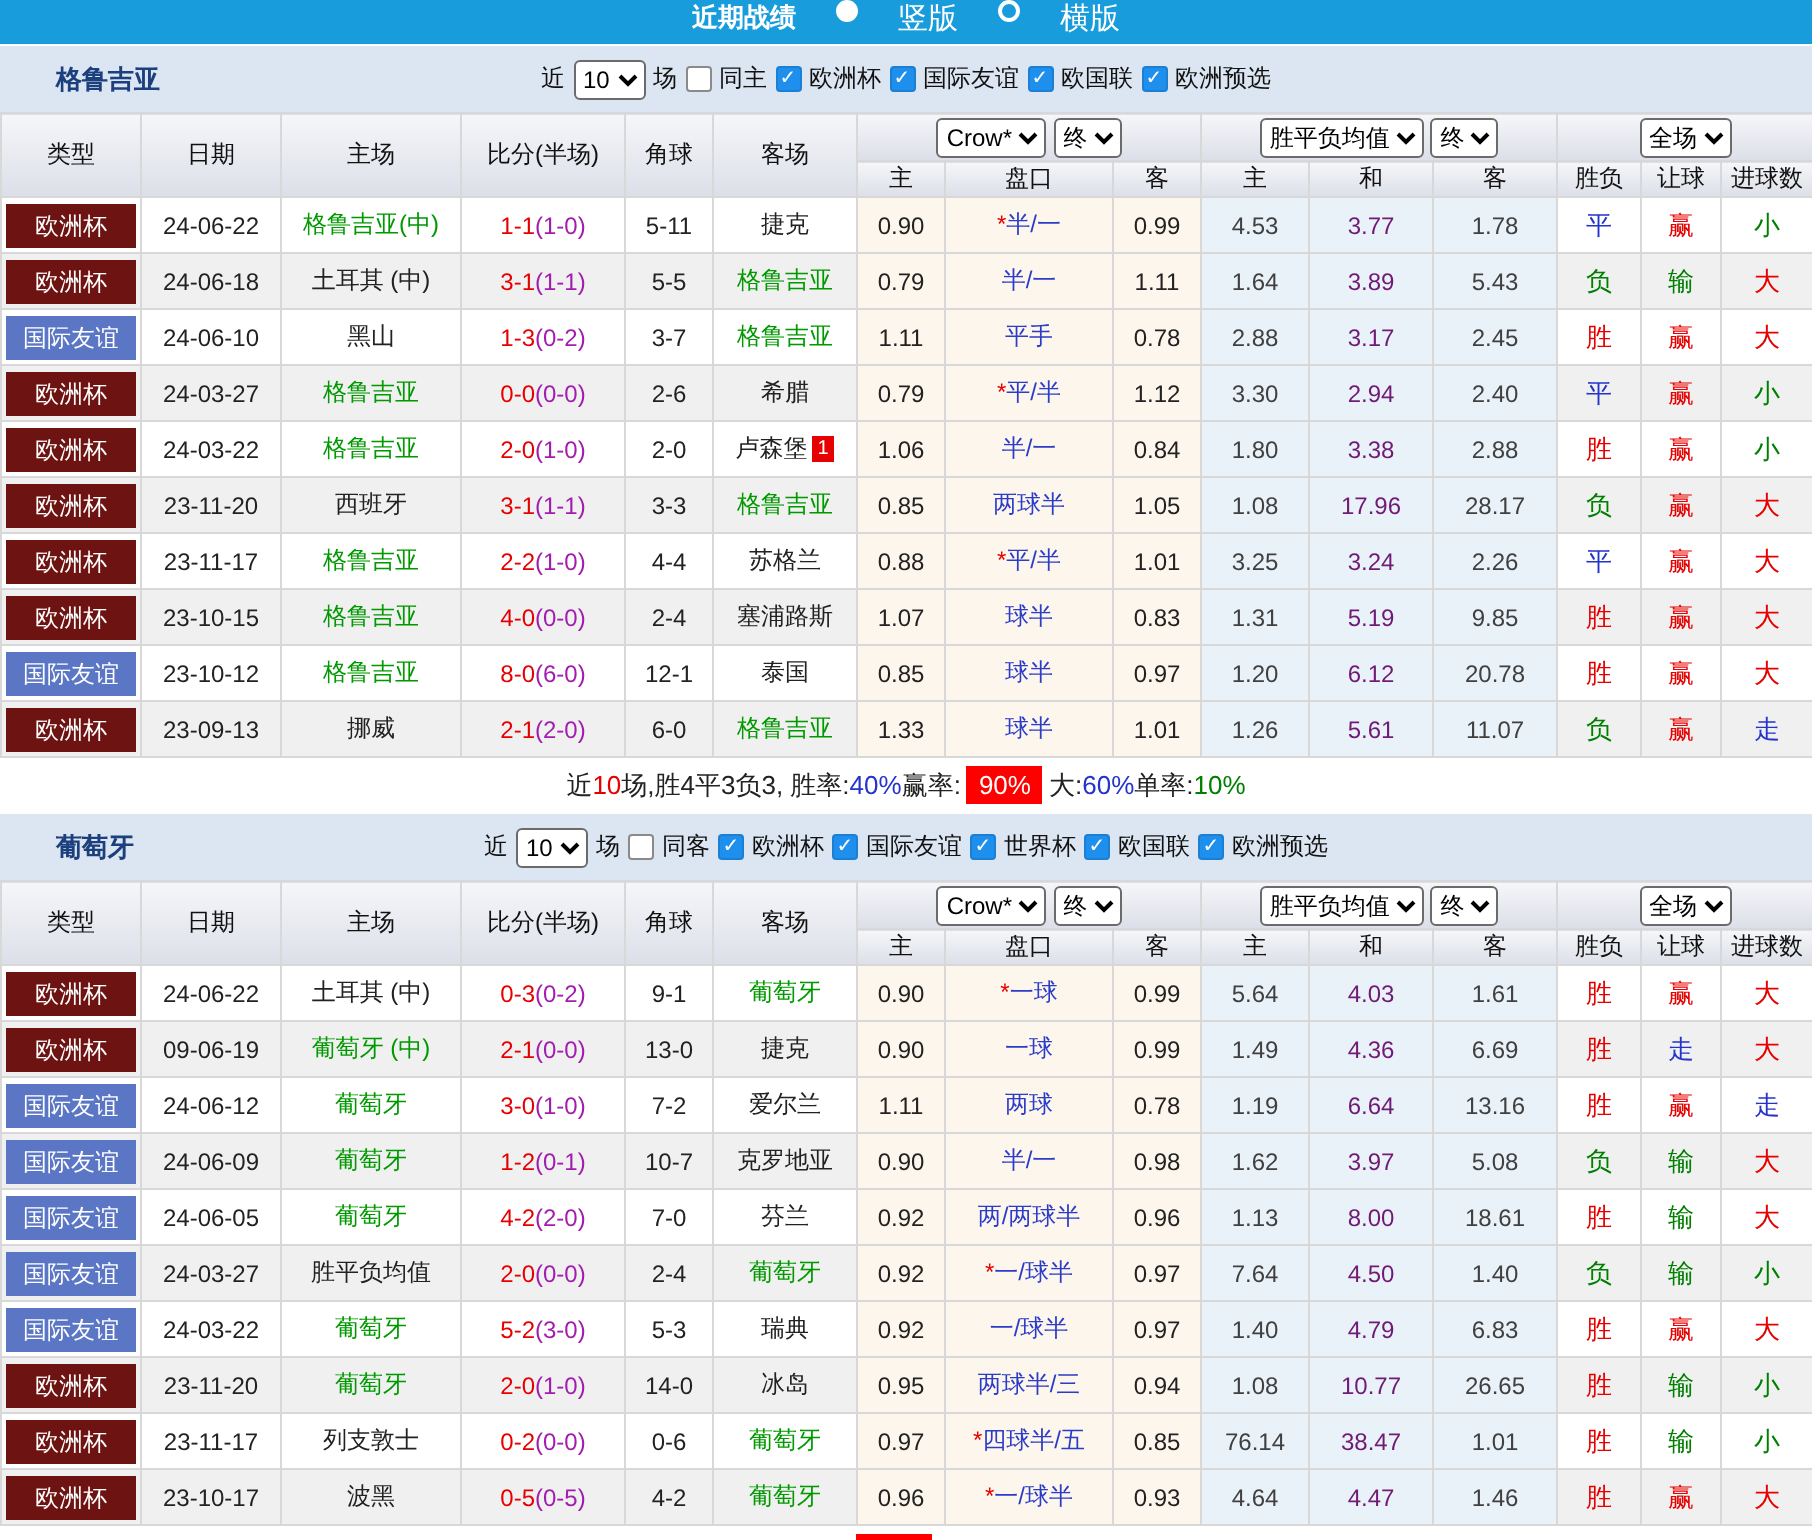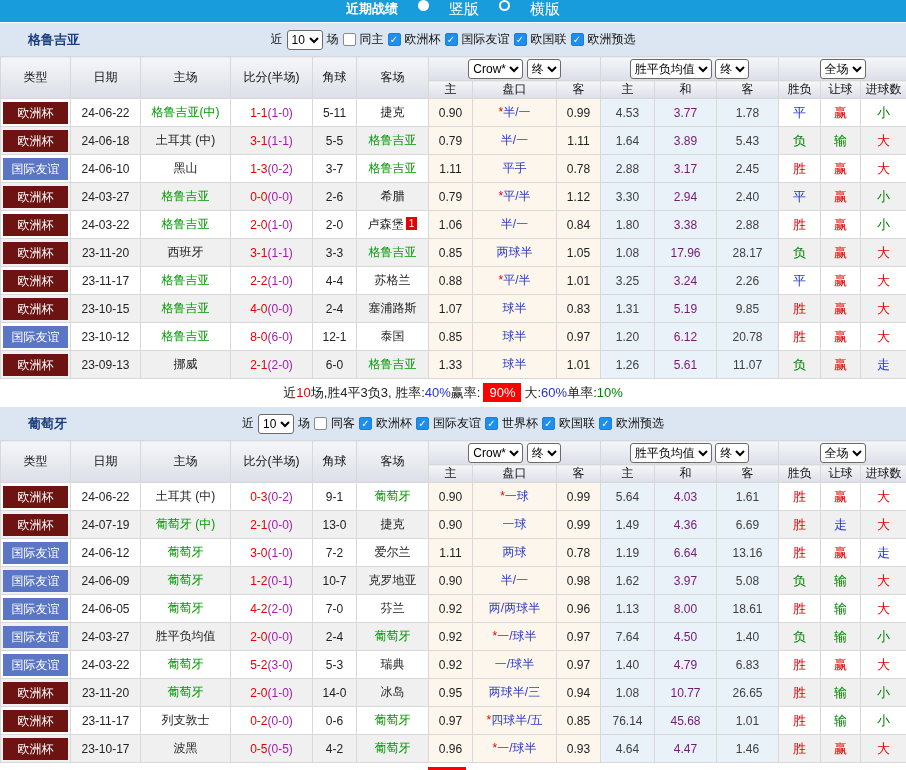--- a/index.html
+++ b/index.html
@@ -424,21 +424,21 @@
           <td class="c-avg mid">4.03</td>
           <td class="c-avg">1.61</td>
           <td class="c-res"><span class="s-r">胜</span></td>
           <td class="c-res"><span class="s-r">赢</span></td>
           <td class="c-res"><span class="s-r">大</span></td>
         </tr>
         <tr>
           <td class="c-type">
             <span class="type euro">欧洲杯</span>
           </td>
-          <td class="c-date">24-07-19</td>
+          <td class="c-date">09-06-19</td>
           <td class="c-team"><span class="focus">葡萄牙 (中)</span></td>
           <td class="c-score"><span class="ft">2-1</span><span class="ht">(0-0)</span></td>
           <td class="c-corner">13-0</td>
           <td class="c-team"><span>捷克</span></td>
           <td class="c-odds">0.90</td>
           <td class="c-hcp"><span class="hv">一球</span></td>
           <td class="c-odds">0.99</td>
           <td class="c-avg">1.49</td>
           <td class="c-avg mid">4.36</td>
           <td class="c-avg">6.69</td>
@@ -566,21 +566,21 @@
           </td>
           <td class="c-date">23-11-17</td>
           <td class="c-team"><span>列支敦士</span></td>
           <td class="c-score"><span class="ft">0-2</span><span class="ht">(0-0)</span></td>
           <td class="c-corner">0-6</td>
           <td class="c-team"><span class="focus">葡萄牙</span></td>
           <td class="c-odds">0.97</td>
           <td class="c-hcp"><span class="star">*</span><span class="hv">四球半/五</span></td>
           <td class="c-odds">0.85</td>
           <td class="c-avg">76.14</td>
-          <td class="c-avg mid">45.68</td>
+          <td class="c-avg mid">38.47</td>
           <td class="c-avg">1.01</td>
           <td class="c-res"><span class="s-r">胜</span></td>
           <td class="c-res"><span class="s-g">输</span></td>
           <td class="c-res"><span class="s-g">小</span></td>
         </tr>
         <tr>
           <td class="c-type">
             <span class="type euro">欧洲杯</span>
           </td>
           <td class="c-date">23-10-17</td>

